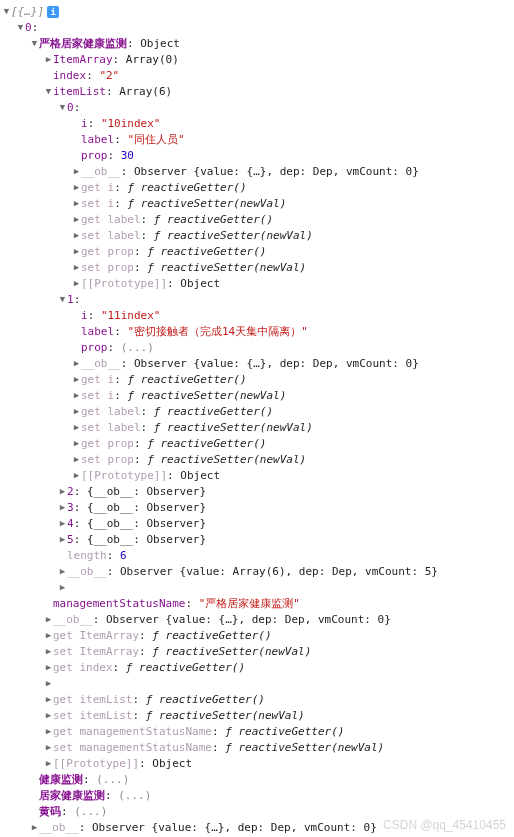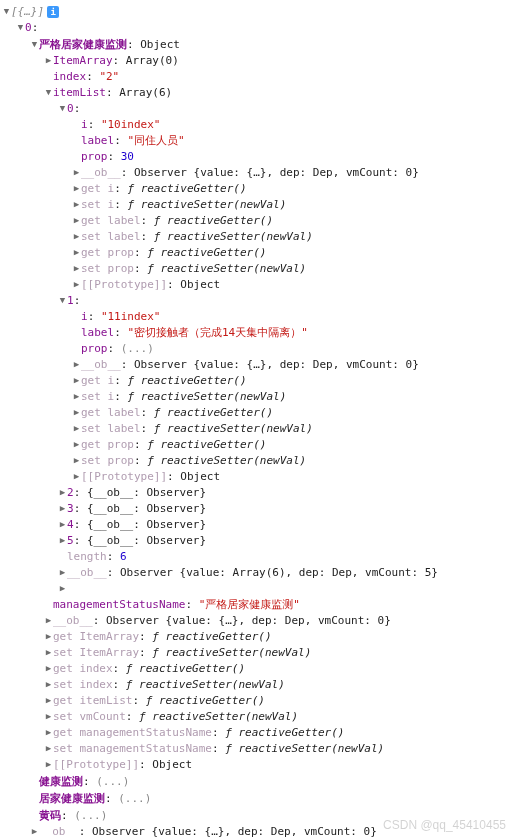--- a/index.html
+++ b/index.html
@@ -25,21 +25,21 @@
     color: #6e6e6e;
     font-size: 9px;
     vertical-align: middle;
     position: relative;
     top: -1px;
   }
   .tri.closed::before { content: "▶"; }
   .tri.open::before { content: "▼"; }
   .tri.none { visibility: hidden; }
   .key { color: #881391; }
-  .keybold { color: #881391; font-weight: bold; font-family: Liberation Serif, serif; }
+  .keybold { color: #881391; font-weight: bold; }
   .keydim { color: #b09cb0; }
   .str { color: #c41a16; }
   .num { color: #1c00cf; }
   .obj { color: #222; text-align: center; }
   .objdim { color: #888; }
   .func { font-style: italic; color: #222; }
   .fsym { font-style: italic; color: #222; }
   .info-icon {
     display: inline-block;
     width: 12px;
@@ -103,23 +103,23 @@
     <div class="row"><span class="indent" style="width: 56px;"></span><span class="tri closed"></span><span><span class="key">4</span><span class="colon">: </span><span class="obj">{__ob__: Observer}</span></span></div>
     <div class="row"><span class="indent" style="width: 56px;"></span><span class="tri closed"></span><span><span class="key">5</span><span class="colon">: </span><span class="obj">{__ob__: Observer}</span></span></div>
     <div class="row"><span class="indent" style="width: 56px;"></span><span class="tri none"></span><span><span class="keydim">length</span><span class="colon">: </span><span class="num">6</span></span></div>
     <div class="row"><span class="indent" style="width: 56px;"></span><span class="tri closed"></span><span><span class="keydim">__ob__</span><span class="colon">: </span><span class="obj">Observer {value: Array(6), dep: Dep, vmCount: 5}</span></span></div>
     <div class="row"><span class="indent" style="width: 56px;"></span><span class="tri closed"></span></div>
     <div class="row"><span class="indent" style="width: 42px;"></span><span class="tri none"></span><span><span class="key">managementStatusName</span><span class="colon">: </span><span class="str">"严格居家健康监测"</span></span></div>
     <div class="row"><span class="indent" style="width: 42px;"></span><span class="tri closed"></span><span><span class="keydim">__ob__</span><span class="colon">: </span><span class="obj">Observer {value: {…}, dep: Dep, vmCount: 0}</span></span></div>
     <div class="row"><span class="indent" style="width: 42px;"></span><span class="tri closed"></span><span><span class="keydim">get ItemArray</span><span class="colon">: </span><span class="fsym">ƒ </span><span class="func">reactiveGetter()</span></span></div>
     <div class="row"><span class="indent" style="width: 42px;"></span><span class="tri closed"></span><span><span class="keydim">set ItemArray</span><span class="colon">: </span><span class="fsym">ƒ </span><span class="func">reactiveSetter(newVal)</span></span></div>
     <div class="row"><span class="indent" style="width: 42px;"></span><span class="tri closed"></span><span><span class="keydim">get index</span><span class="colon">: </span><span class="fsym">ƒ </span><span class="func">reactiveGetter()</span></span></div>
-    <div class="row"><span class="indent" style="width: 42px;"></span><span class="tri closed"></span><span><span class="keydim">set index</span><span class="colon">: </span><span class="fsym">ƒ </span><span class="func">reactiveSetter(newVal)</span></span></div>
+    <div class="row"><span class="indent" style="width: 42px;"></span><span class="tri closed"></span></div>
     <div class="row"><span class="indent" style="width: 42px;"></span><span class="tri closed"></span><span><span class="keydim">get itemList</span><span class="colon">: </span><span class="fsym">ƒ </span><span class="func">reactiveGetter()</span></span></div>
-    <div class="row"><span class="indent" style="width: 42px;"></span><span class="tri closed"></span><span><span class="keydim">set vmCount</span><span class="colon">: </span><span class="fsym">ƒ </span><span class="func">reactiveSetter(newVal)</span></span></div>
+    <div class="row"><span class="indent" style="width: 42px;"></span><span class="tri closed"></span><span><span class="keydim">set itemList</span><span class="colon">: </span><span class="fsym">ƒ </span><span class="func">reactiveSetter(newVal)</span></span></div>
     <div class="row"><span class="indent" style="width: 42px;"></span><span class="tri closed"></span><span><span class="keydim">get managementStatusName</span><span class="colon">: </span><span class="fsym">ƒ </span><span class="func">reactiveGetter()</span></span></div>
     <div class="row"><span class="indent" style="width: 42px;"></span><span class="tri closed"></span><span><span class="keydim">set managementStatusName</span><span class="colon">: </span><span class="fsym">ƒ </span><span class="func">reactiveSetter(newVal)</span></span></div>
     <div class="row"><span class="indent" style="width: 42px;"></span><span class="tri closed"></span><span><span class="keydim">[[Prototype]]</span><span class="colon">: </span><span class="obj">Object</span></span></div>
     <div class="row"><span class="indent" style="width: 28px;"></span><span class="tri none"></span><span><span class="keybold">健康监测</span><span class="colon">: </span><span class="objdim">(...)</span></span></div>
     <div class="row"><span class="indent" style="width: 28px;"></span><span class="tri none"></span><span><span class="keybold">居家健康监测</span><span class="colon">: </span><span class="objdim">(...)</span></span></div>
     <div class="row"><span class="indent" style="width: 28px;"></span><span class="tri none"></span><span><span class="keybold">黄码</span><span class="colon">: </span><span class="objdim">(...)</span></span></div>
     <div class="row"><span class="indent" style="width: 28px;"></span><span class="tri closed"></span><span><span class="keydim">__ob__</span><span class="colon">: </span><span class="obj">Observer {value: {…}, dep: Dep, vmCount: 0}</span></span></div>
   </div>
 <div class="watermark">CSDN @qq_45410455</div>
 

